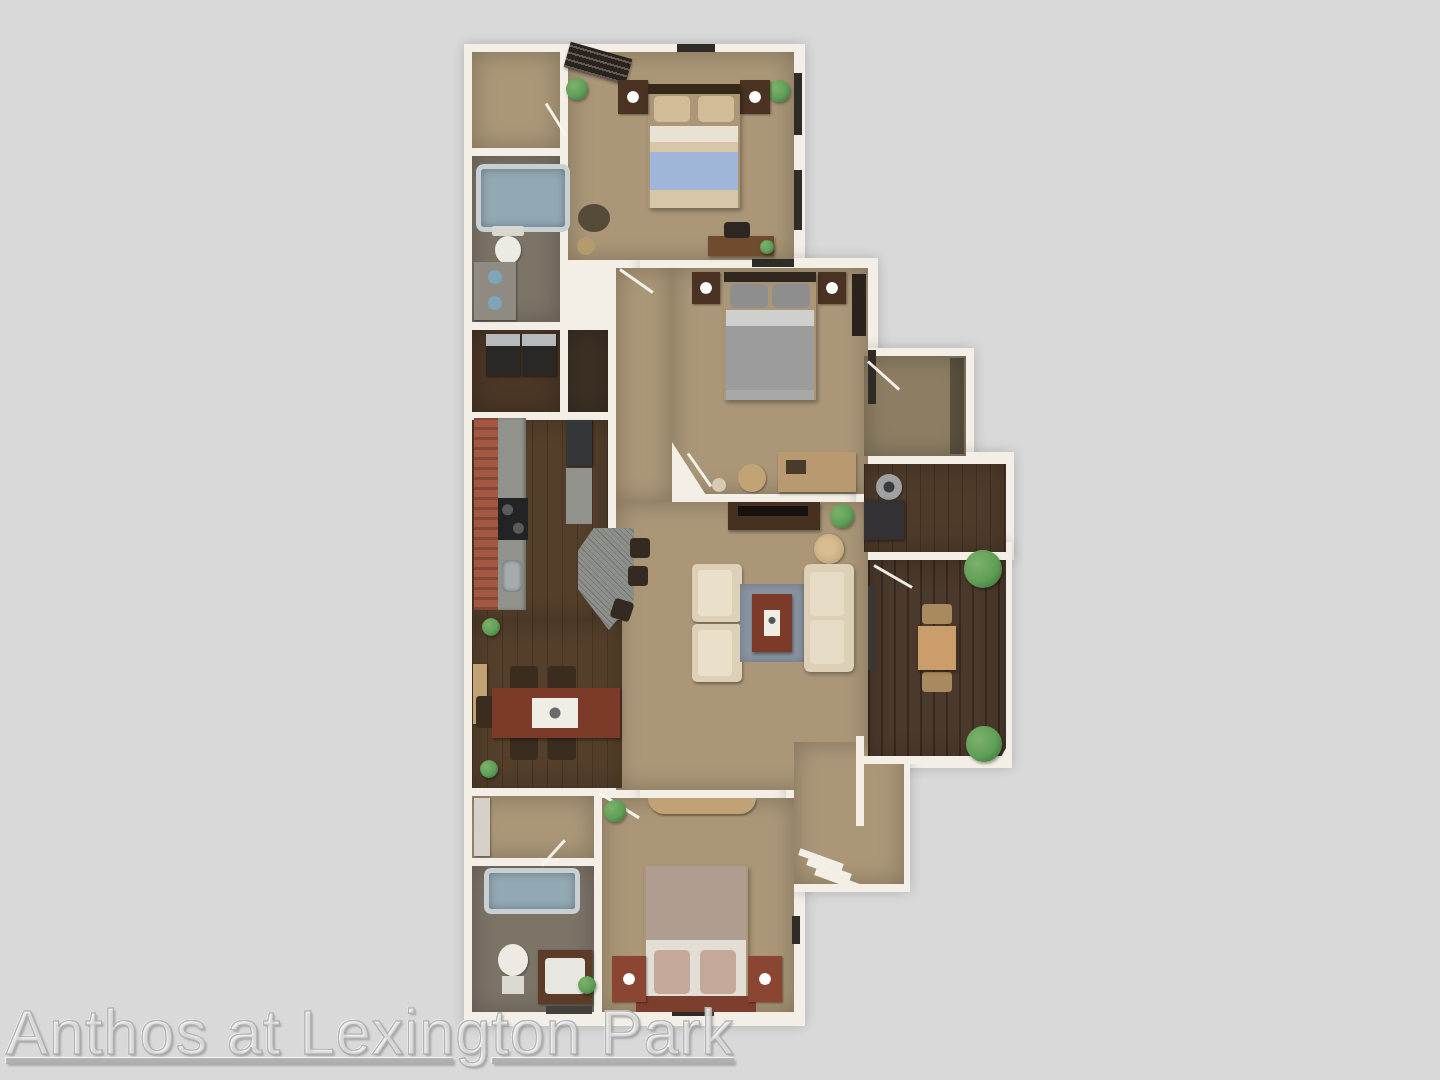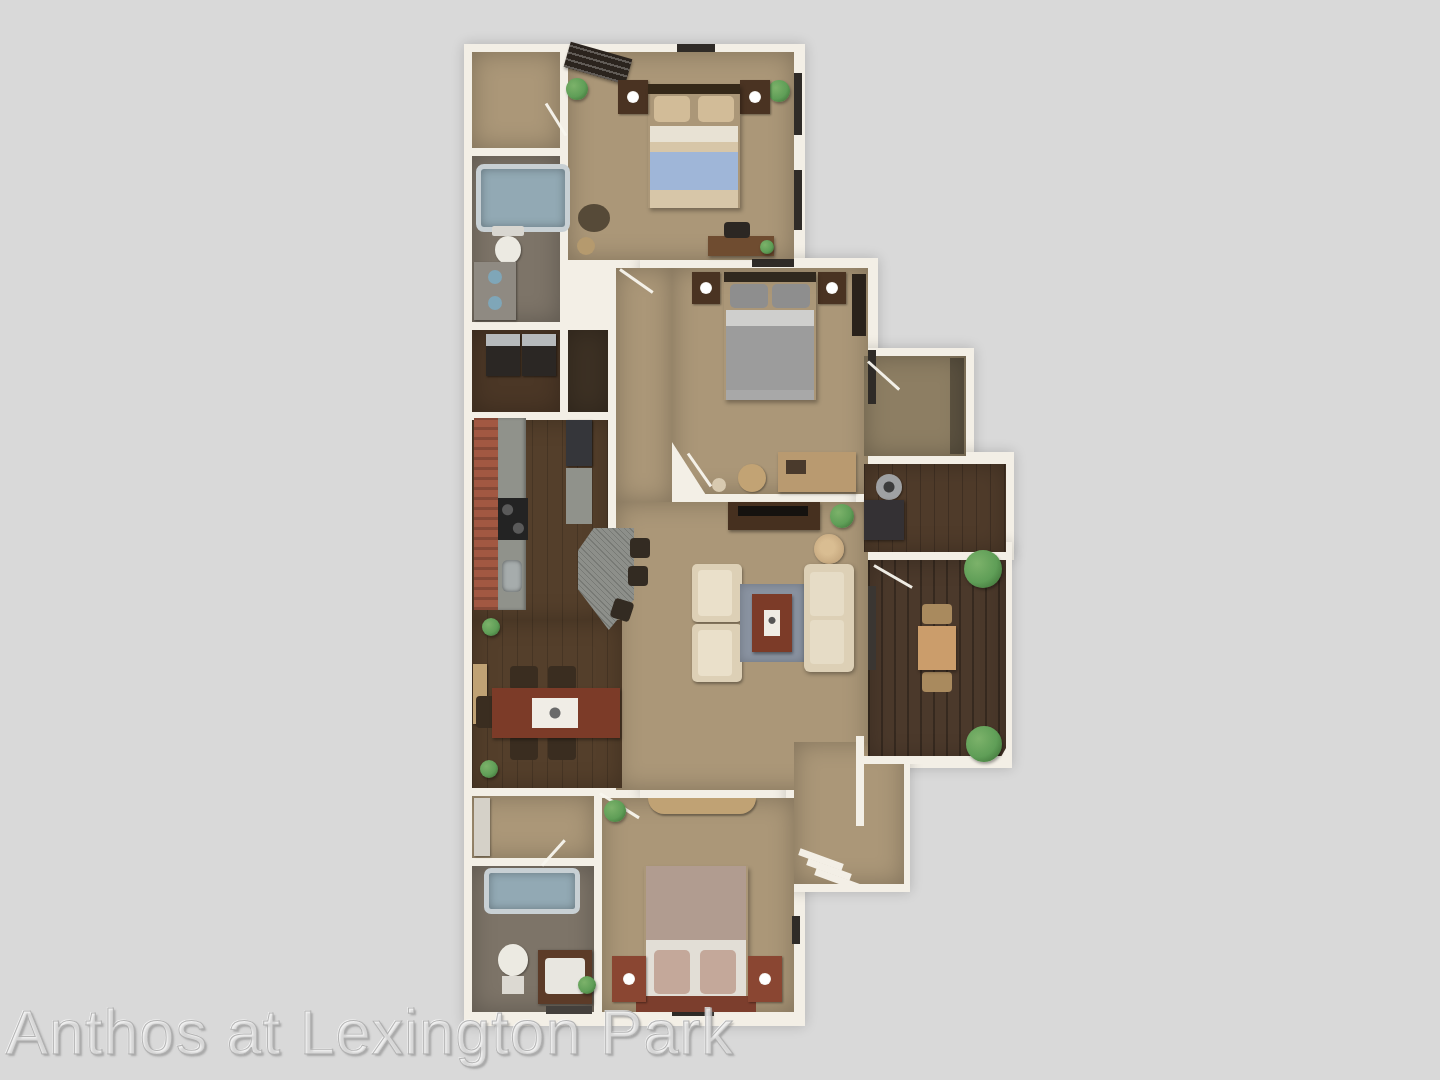--- a/index.html
+++ b/index.html
@@ -31,21 +31,21 @@
   .lamp{position:absolute;left:50%;top:50%;width:12px;height:12px;margin:-6px 0 0 -6px;border-radius:50%;
         background:radial-gradient(circle,#ffffff 55%,#cfcabc);}
   .win{position:absolute;background:#2f2b27;}
   .swing{position:absolute;height:3px;background:rgba(248,245,238,.95);transform-origin:0 50%;}
   .cream{background:var(--cream,#ddd0b6);}
   .shadowed{box-shadow:1px 2px 3px rgba(0,0,0,.35);}
   #watermark{position:absolute;left:6px;top:996px;font-size:63px;letter-spacing:1px;font-weight:400;
      color:var(--watermark,rgba(238,238,238,.55));
      -webkit-text-stroke:1px rgba(173,173,173,.9);
      text-shadow:2px 2px 2px rgba(110,110,110,.45),-1px -1px 0 rgba(250,250,250,.85);
-     white-space:nowrap;}
+     white-space:nowrap;text-decoration:underline;}
 </style>
 </head>
 <body>
 
 <div id="stage">
 
   <div class="ws" style="left:464px;top:44px;width:341px;height:982px;"></div>
   <div class="ws" style="left:640px;top:258px;width:238px;height:540px;"></div>
   <div class="ws" style="left:856px;top:348px;width:118px;height:120px;"></div>
   <div class="ws" style="left:856px;top:452px;width:158px;height:108px;"></div>

